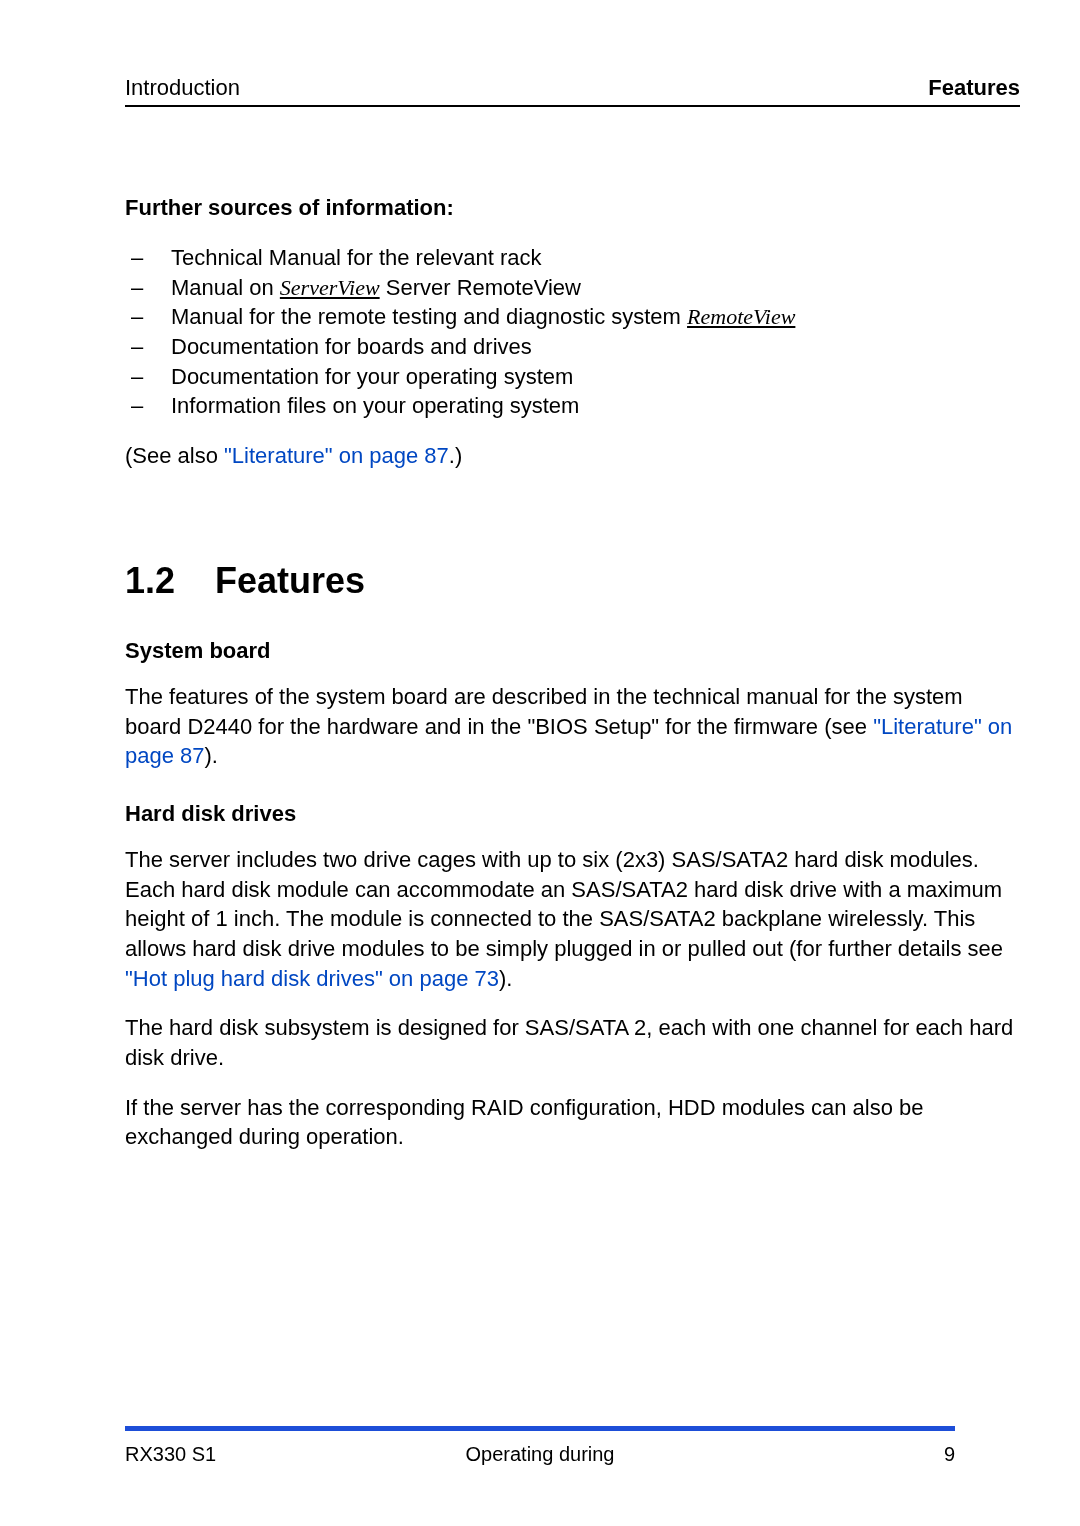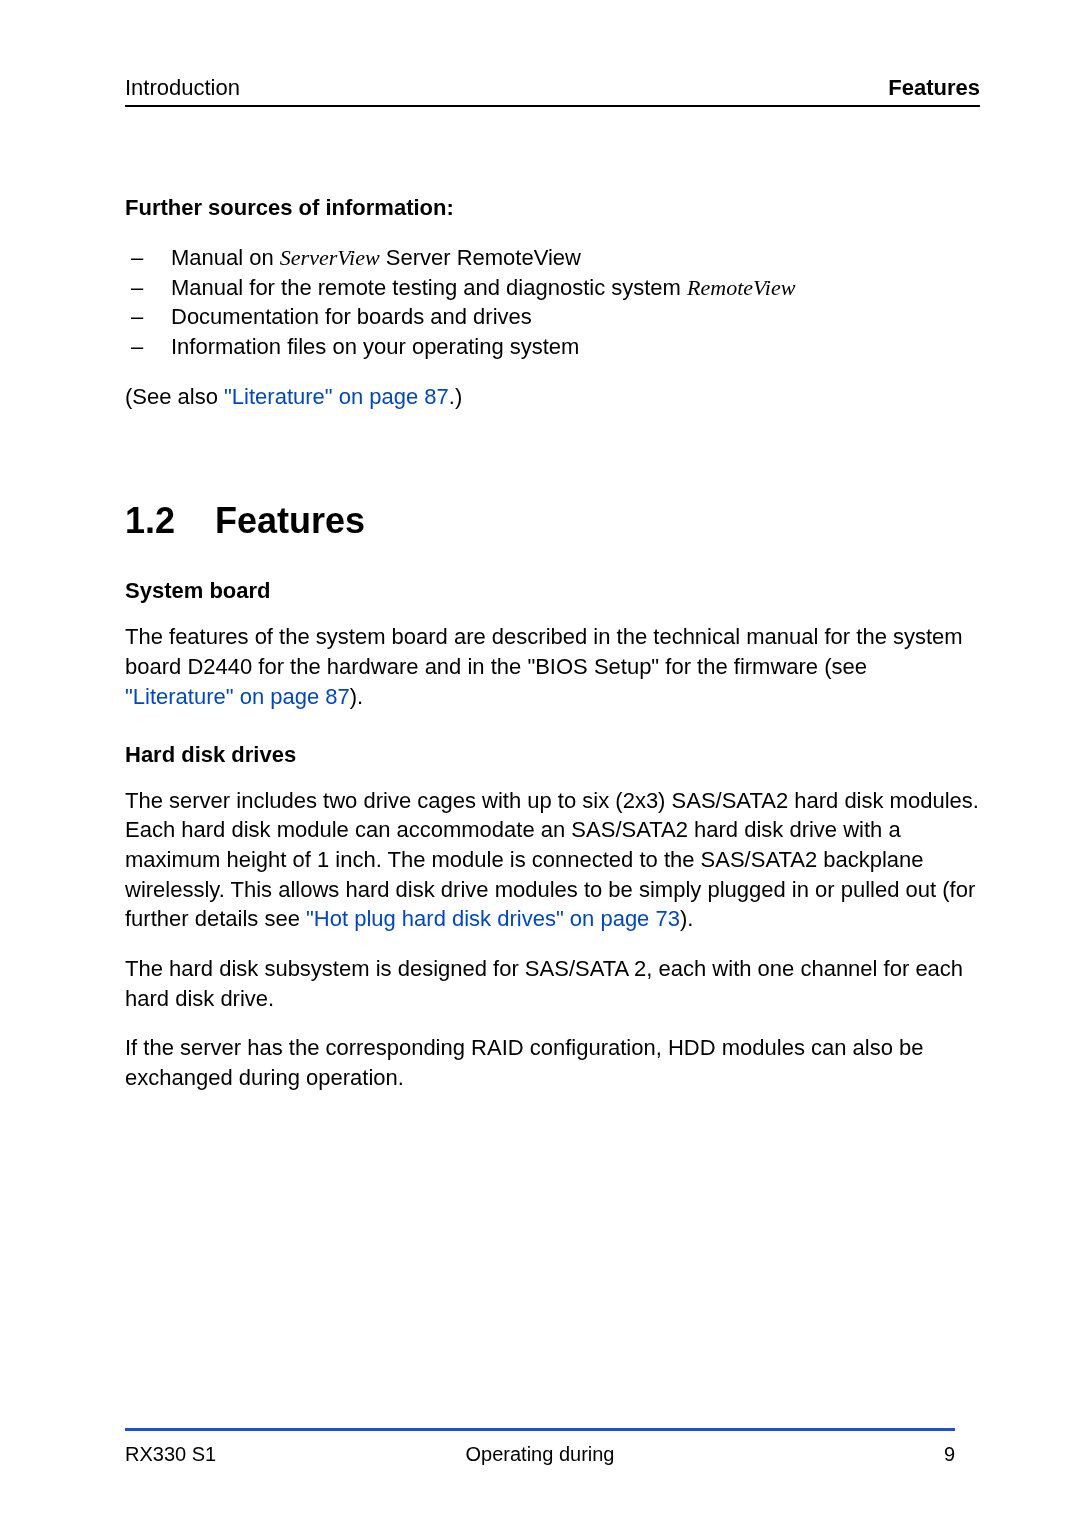--- a/index.html
+++ b/index.html
@@ -10,21 +10,21 @@
     height: 1526px;
     background: #fff;
     font-family: Arial, Helvetica, sans-serif;
     color: #000;
   }
   .page {
     position: relative;
     width: 1080px;
     height: 1526px;
     box-sizing: border-box;
-    padding: 75px 100px 60px 125px;
+    padding: 75px 60px 60px 125px;
   }
   .header-row {
     display: flex;
     justify-content: space-between;
     align-items: baseline;
     font-size: 22px;
     border-bottom: 2px solid #000;
     padding-bottom: 4px;
   }
   .header-left { font-weight: normal; }
@@ -61,38 +61,38 @@
   ul.dash li::before {
     content: "–";
     position: absolute;
     left: 6px;
   }
   .para {
     font-size: 22px;
     line-height: 1.35;
     margin: 0 0 20px 0;
   }
-  .italic { font-style: italic; font-family: "Times New Roman", Times, serif; }
+  .italic { font-style: italic; font-family: "Times New Roman", Times, serif; text-decoration: underline; }
   .link { color: #0047c2; }
   h2.section-title {
     font-size: 36px;
     font-weight: bold;
     margin: 58px 0 36px 0;
   }
   h2.section-title .num {
     display: inline-block;
     width: 90px;
     margin-top: 31px;
   }
   .footer {
     position: absolute;
     bottom: 60px;
     left: 125px;
     right: 125px;
-    border-top: 3px solid #1d4ed8;
+    border-top: 5px solid #1d4ed8;
     padding-top: 12px;
     font-size: 20px;
     display: flex;
     justify-content: space-between;
     align-items: flex-end;
   }
   .footer-center {
     position: absolute;
     left: 0; right: 0;
     text-align: center;
@@ -105,23 +105,25 @@
 <div class="page">
 
   <div class="header-row">
     <span class="header-left">Introduction</span>
     <span class="header-right">Features</span>
   </div>
 
   <div class="section-subhead">Further sources of information:</div>
 
   <ul class="dash">
+    <li><span>Technical Manual for the relevant rack</span></li>
     <li><span>Manual on </span><span class="italic">ServerView</span><span> Server RemoteView</span></li>
     <li><span>Manual for the remote testing and diagnostic system </span><span class="italic">RemoteView</span><span></span></li>
     <li><span>Documentation for boards and drives</span></li>
+    <li><span>Documentation for your operating system</span></li>
     <li><span>Information files on your operating system</span></li>
   </ul>
 
   <p class="para">
     <span>(See also </span><span class="link">"Literature" on page 87</span><span>.)</span>
   </p>
 
   <h2 class="section-title">
     <span class="num">1.2</span><span>Features</span>
   </h2>

